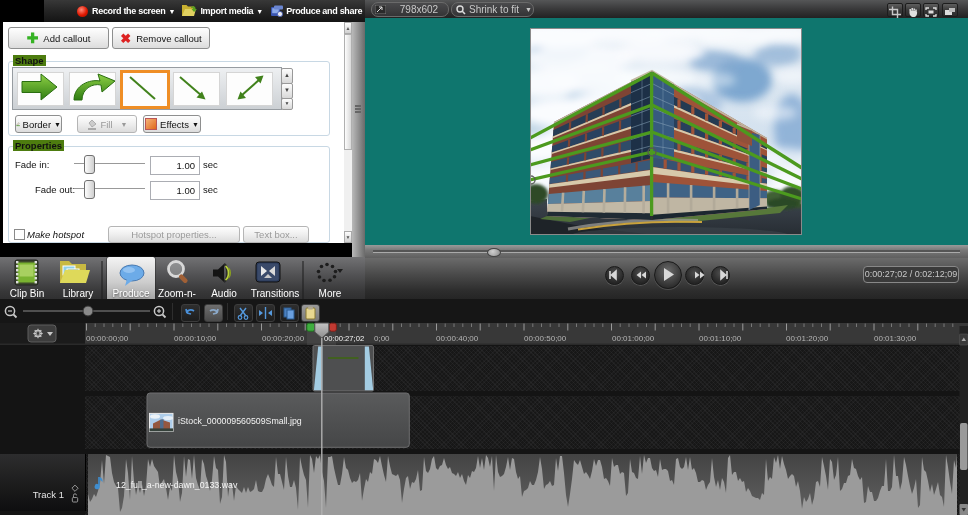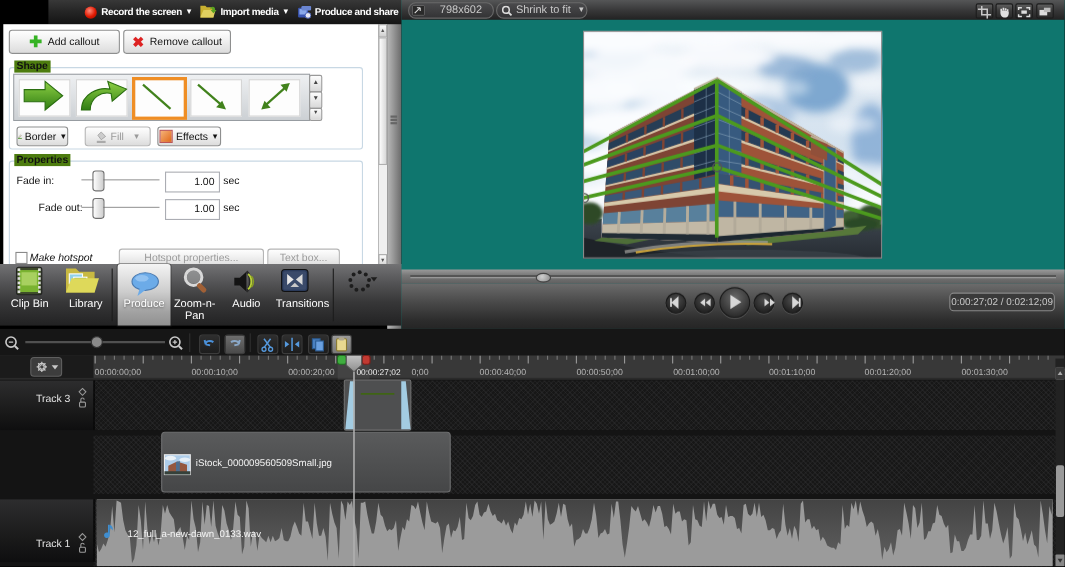--- a/index.html
+++ b/index.html
@@ -9,21 +9,21 @@
   #topbar{left:0;top:0;width:365px;height:22px;background:linear-gradient(#383838,#262626 45%,#141414);display:flex;align-items:center;color:#fff;font-size:12px;font-weight:bold;}
   
   #panel{left:3px;top:22px;width:341px;height:221px;background:#fff;}
   .btn{position:absolute;border:1px solid #8e8f8f;border-radius:3px;background:linear-gradient(#fefefe,#f0f0f0 45%,#dcdcdc);font-size:9.5px;color:#111;display:flex;align-items:center;justify-content:center;}
   .fieldset{position:absolute;border:1px solid #c8d8e4;border-radius:3px;}
   .legend{position:absolute;background:#4d7c0f;font-size:9.5px;color:#111;padding:0 2px;font-weight:bold;}
   
   #pscroll{left:344px;top:22px;width:8px;height:221px;background:#f0f0f0;}
   #splitter{left:352px;top:22px;width:13px;height:277px;background:linear-gradient(90deg,#b9b9b9,#9a9a9a 40%,#6a6a6a);}
   
-  #tabbar{left:0;top:240px;width:365px;height:56px;background:linear-gradient(#727274,#545456 30%,#373738 62%,#222223);padding-left:15px;}
+  #tabbar{left:0;top:257px;width:365px;height:56px;background:linear-gradient(#727274,#545456 30%,#373738 62%,#222223);padding-left:15px;}
   .tab{position:absolute;top:0;height:56px;color:#fff;font-size:10px;text-align:center;}
   .tab .lbl{position:absolute;width:100%;top:31px;}
   
   #preview{left:365px;top:0;width:603px;height:299px;background:#0f766e;text-decoration:underline;}
   #pvtop{position:absolute;left:0;top:0;width:603px;height:18px;background:linear-gradient(#555657,#39393a 50%,#222);}
   .pill{position:absolute;top:2px;height:13px;border:1px solid #6a6a6a;border-radius:7px;background:linear-gradient(#4a4a4c,#343436);color:#c8c8c8;font-size:10px;display:flex;align-items:center;}
   .pvbtn{position:absolute;top:3px;width:14px;height:12px;border:1px solid #1d1d1d;border-radius:2px;background:linear-gradient(#5f5f5f,#3a3a3a 50%,#2a2a2a);}
   #seekstrip{position:absolute;left:0;top:245px;width:603px;height:13px;background:linear-gradient(#9a9a9a,#787878 40%,#5f5f5f);}
   #ctlbar{position:absolute;left:0;top:258px;width:603px;height:41px;background:linear-gradient(#6b6b6b,#4a4a4a 40%,#2d2d2d 80%,#252525);}
   .cbtn{position:absolute;border-radius:50%;background:radial-gradient(circle at 50% 35%,#4e4e4e,#262626 70%);border:1px solid #1a1a1a;box-shadow:0 1px 0 rgba(255,255,255,.15);}
@@ -161,20 +161,23 @@
       <div class="lbl" style="text-shadow:0 1px 2px #555;">Produce</div>
     </div>
   <div class="tab" style="left:154px;width:46px;">
       <div class="lbl" style="top:31px;line-height:11px;">Zoom-n-<br>Pan</div>
     </div>
   <div class="tab" style="left:200px;width:48px;">
       <div class="lbl">Audio</div>
     </div>
   <div class="tab" style="left:248px;width:54px;">
       <div class="lbl">Transitions</div>
+    </div>
+  <div class="tab" style="left:305px;width:50px;">
+      <div class="lbl">More</div>
     </div>
   <svg class="abs" style="left:0;top:0;" width="365" height="56" viewBox="0 0 365 56">
 
     <line x1="102" y1="4" x2="102" y2="52" stroke="#1c1c1c" stroke-width="1"></line>
     <line x1="303" y1="4" x2="303" y2="52" stroke="#1c1c1c" stroke-width="1"></line>
 
     <g transform="translate(15,3)">
       <rect x="0" y="0" width="23" height="25" rx="2" fill="#3d4a2a" stroke="#222"></rect>
       <rect x="2.5" y="2.5" width="18" height="20" fill="#7ab331"></rect>
       <rect x="4.5" y="4.5" width="14" height="12" fill="#a8d060"></rect>
@@ -715,28 +718,20 @@
   <path d="M961.5 42 L966 42 L963.8 38.5 Z" fill="#aaa"></path>
   <rect x="960" y="124" width="7.5" height="47" rx="2" fill="#9a9a9a"></rect>
   <rect x="959.5" y="205" width="8.5" height="11" rx="1" fill="#888"></rect>
   <path d="M961.5 209 L966 209 L963.8 212.5 Z" fill="#333"></path>
 </svg>
 
 <div class="abs" id="tracks">
   <div class="lane" style="top:1px;height:45px;"></div>
   <div class="lane" style="top:51px;height:53px;"></div>
   <div class="lane" style="top:109px;height:61px;"></div>
-  <div class="thead" style="top:1px;height:45px;">
-      <div class="tname" style="top:11px;">Track 3</div>
-    <svg class="abs" style="left:71px;top:6px;" width="8" height="20" viewBox="0 0 9 22">
-        <path d="M4.5 1 L8 4.5 L4.5 8 L1 4.5 Z" fill="none" stroke="#9a9a9a" stroke-width="1.1"></path>
-        <rect x="1.5" y="15" width="6" height="5" rx="1" fill="none" stroke="#9a9a9a" stroke-width="1.1"></rect>
-        <path d="M2.8 15 L2.8 12.5 A1.7 1.7 0 0 1 6.2 12.5" fill="none" stroke="#9a9a9a" stroke-width="1.1"></path>
-      </svg>
-    </div>
   <div class="thead" style="top:109px;height:57px;">
       <div class="tname" style="top:35px;">Track 1</div>
     <svg class="abs" style="left:71px;top:30px;" width="8" height="20" viewBox="0 0 9 22">
         <path d="M4.5 1 L8 4.5 L4.5 8 L1 4.5 Z" fill="none" stroke="#9a9a9a" stroke-width="1.1"></path>
         <rect x="1.5" y="15" width="6" height="5" rx="1" fill="none" stroke="#9a9a9a" stroke-width="1.1"></rect>
         <path d="M2.8 15 L2.8 12.5 A1.7 1.7 0 0 1 6.2 12.5" fill="none" stroke="#9a9a9a" stroke-width="1.1"></path>
       </svg>
     </div>
 </div>
 

